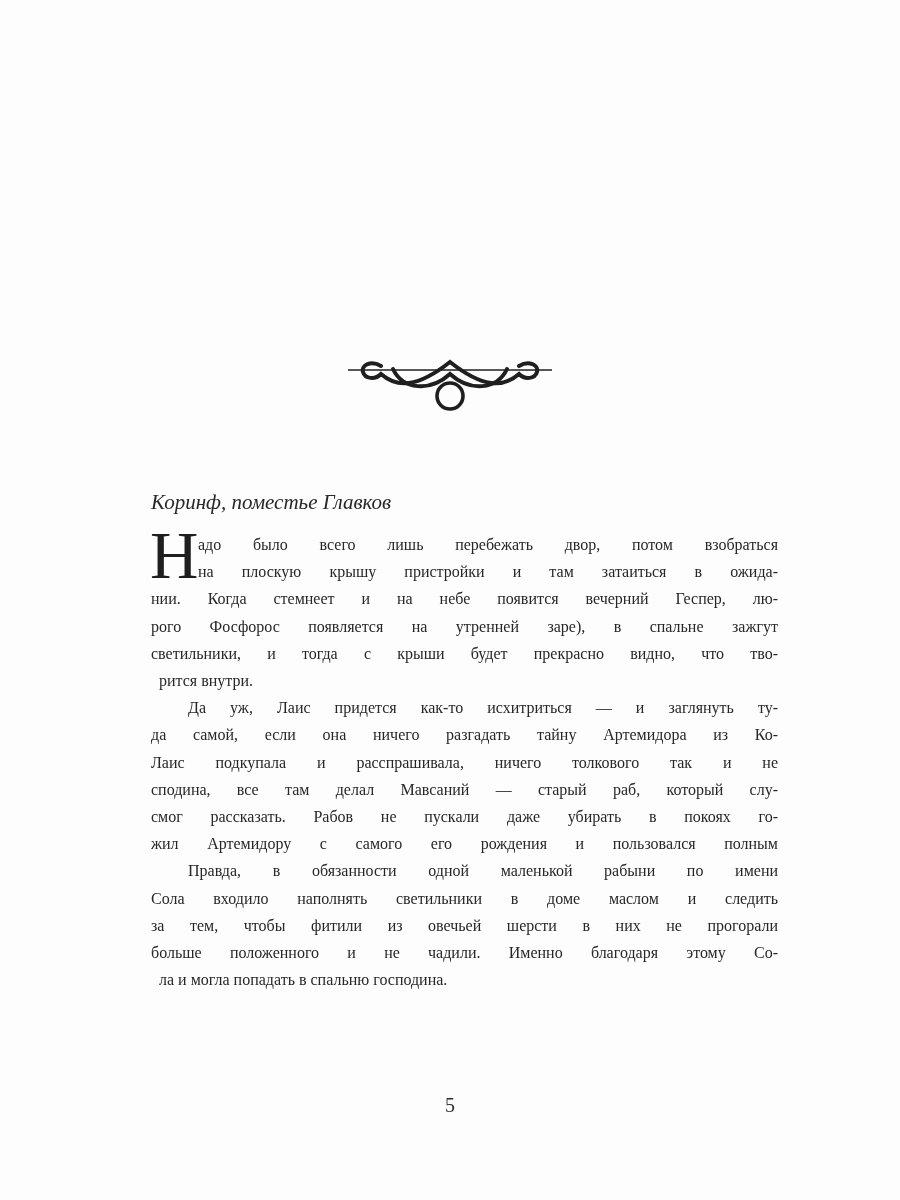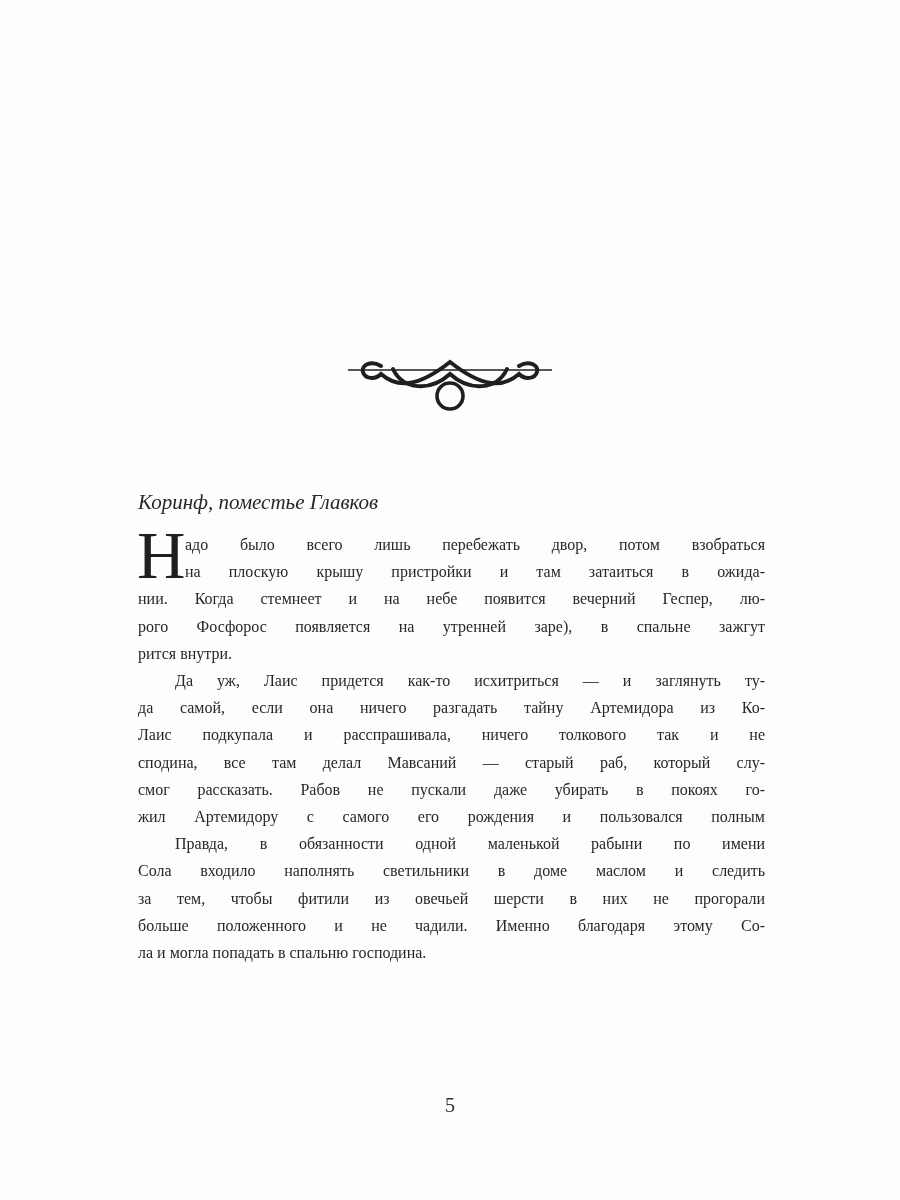--- a/index.html
+++ b/index.html
@@ -16,40 +16,41 @@
     overflow: hidden;
   }
   .ornament {
     position: absolute;
     top: 350px; left: 450px;
     transform: translateX(-50%);
   }
   .ornament svg { display: block; }
   .content {
     position: absolute;
-    left: 138px; top: 490px;
+    left: 151px; top: 490px;
     width: 627px;
   }
   .heading {
     font-style: italic;
     font-size: 21px;
     line-height: 24px;
     margin: 0 0 17px 0;
     text-align: left;
   }
   .para { margin: 0; }
   .line {
     font-size: 16px;
     line-height: 27.2px;
     text-align: justify;
     text-align-last: justify;
   }
   .line.last {
     text-align: right;
     text-align-last: left;
+    margin-left: 8px;
   }
   .line.indent { text-indent: 37px; }
   .para.has-dropcap { position: relative; }
   .para.has-dropcap .line.cap-offset { padding-left: 47px; }
   .dropcap {
     position: absolute;
     left: -1px; top: 1px;
     font-size: 67px;
     line-height: 47px;
     color: #1f1f1f;
@@ -82,20 +83,21 @@
 
   <div class="content">
     <p class="heading">Коринф, поместье Главков</p>
     <div>
         <div class="para has-dropcap">
           <span class="dropcap">Н</span>
           <div class="line cap-offset">адо было всего лишь перебежать двор, потом взобраться</div>
           <div class="line cap-offset">на плоскую крышу пристройки и там затаиться в ожида-</div>
           <div class="line">нии. Когда стемнеет и на небе появится вечерний Геспер, лю-</div>
           <div class="line">рого Фосфорос появляется на утренней заре), в спальне зажгут</div>
+          <div class="line">светильники, и тогда с крыши будет прекрасно видно, что тво-</div>
           <div class="line last">рится внутри.</div>
         </div>
         <div class="para">
           <div class="line indent">Да уж, Лаис придется как-то исхитриться — и заглянуть ту-</div>
           <div class="line">да самой, если она ничего разгадать тайну Артемидора из Ко-</div>
           <div class="line">Лаис подкупала и расспрашивала, ничего толкового так и не</div>
           <div class="line">сподина, все там делал Мавсаний — старый раб, который слу-</div>
           <div class="line">смог рассказать. Рабов не пускали даже убирать в покоях го-</div>
           <div class="line">жил Артемидору с самого его рождения и пользовался полным</div>
         </div>

